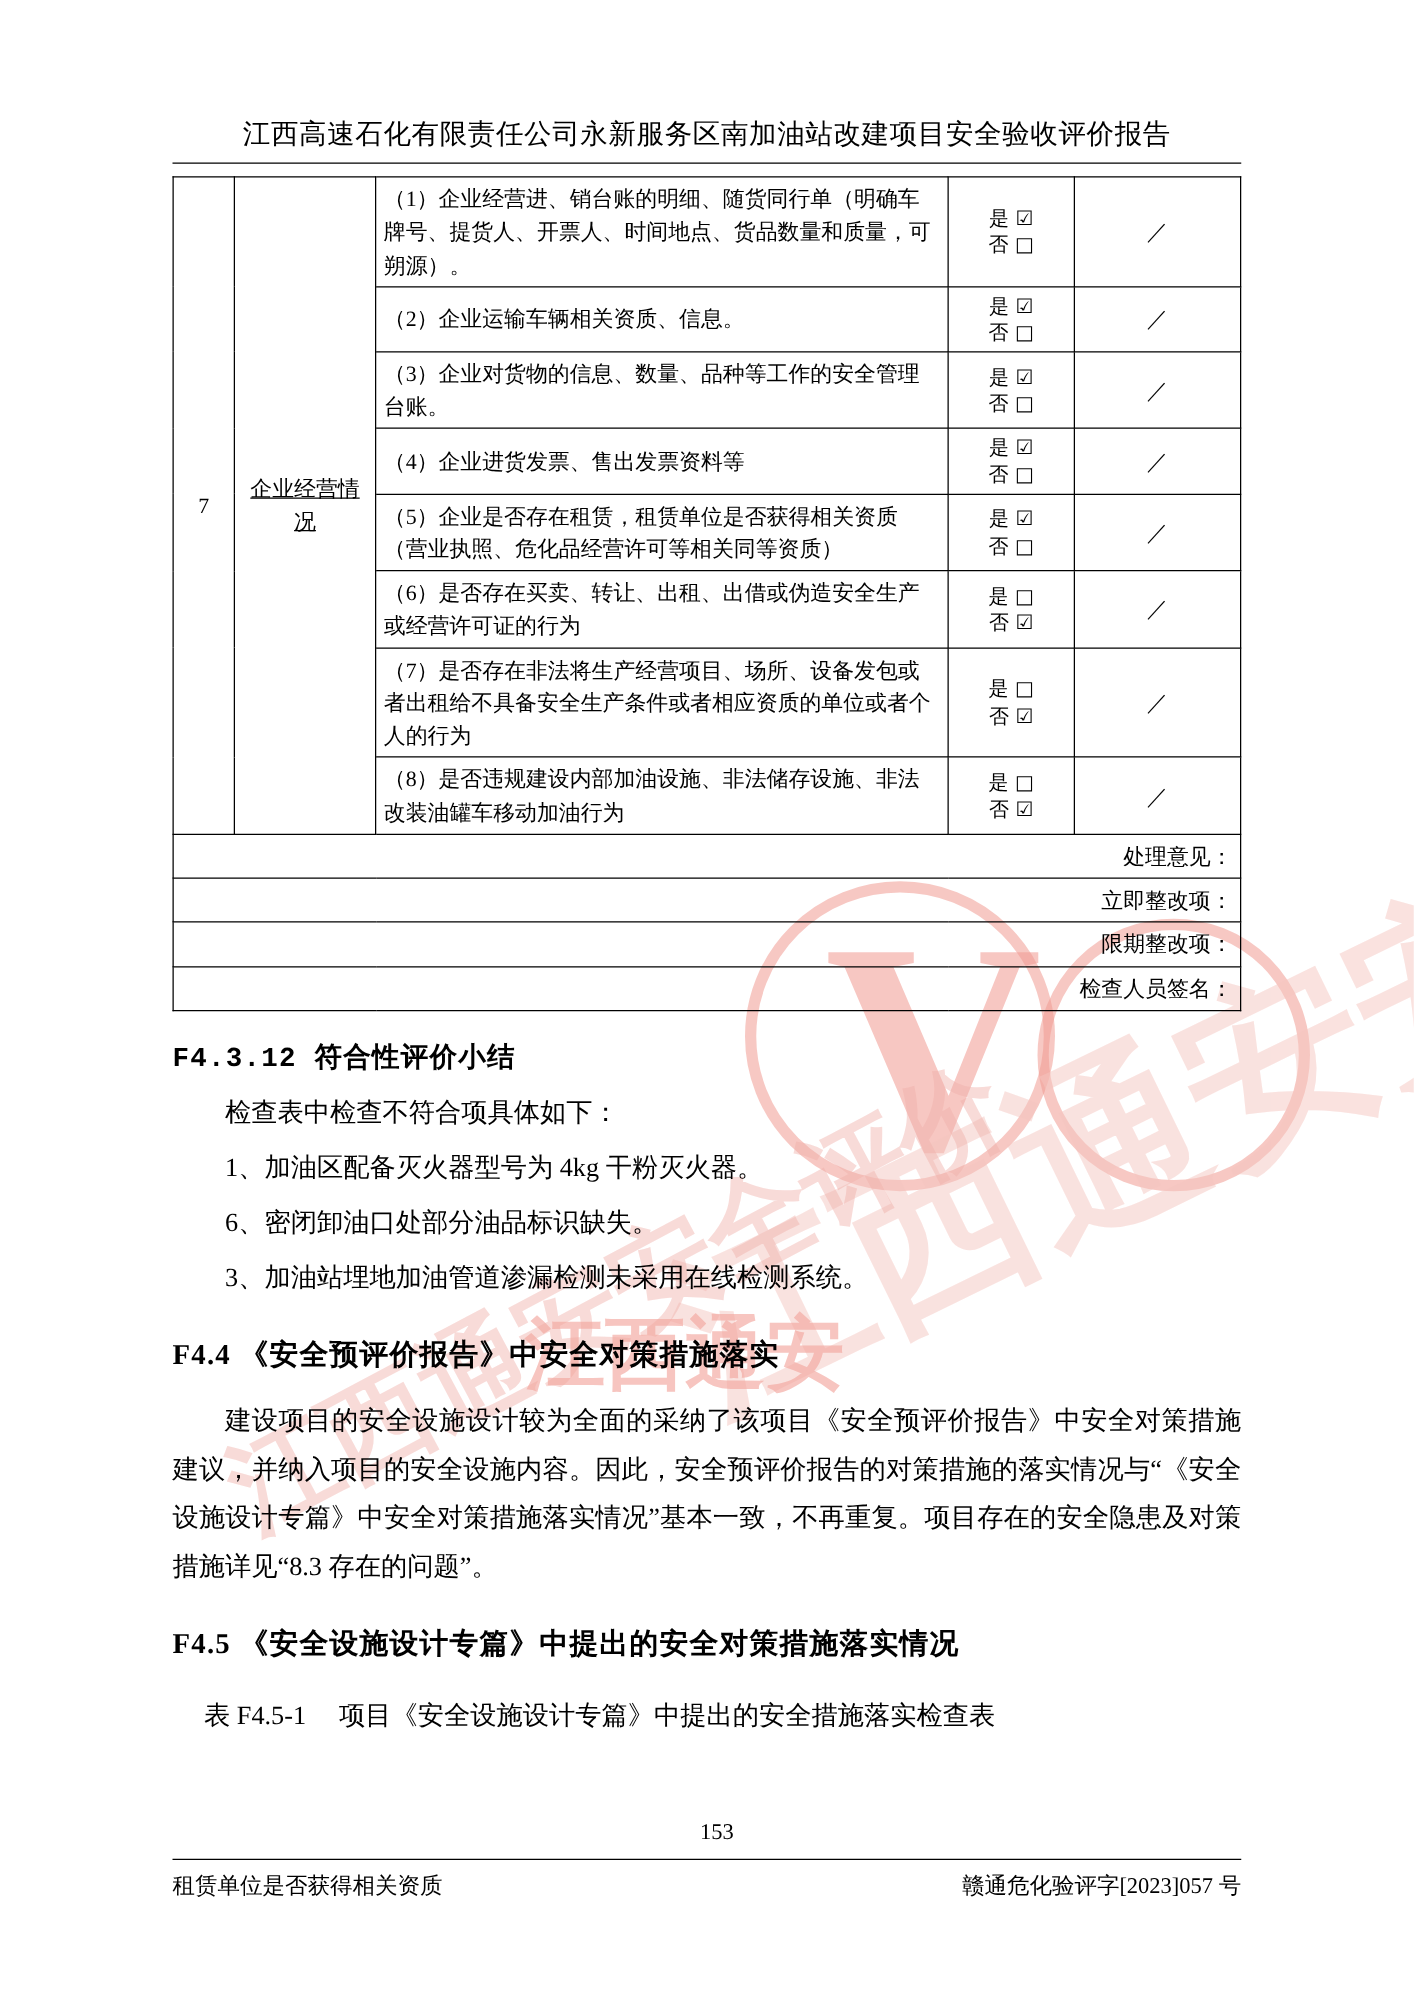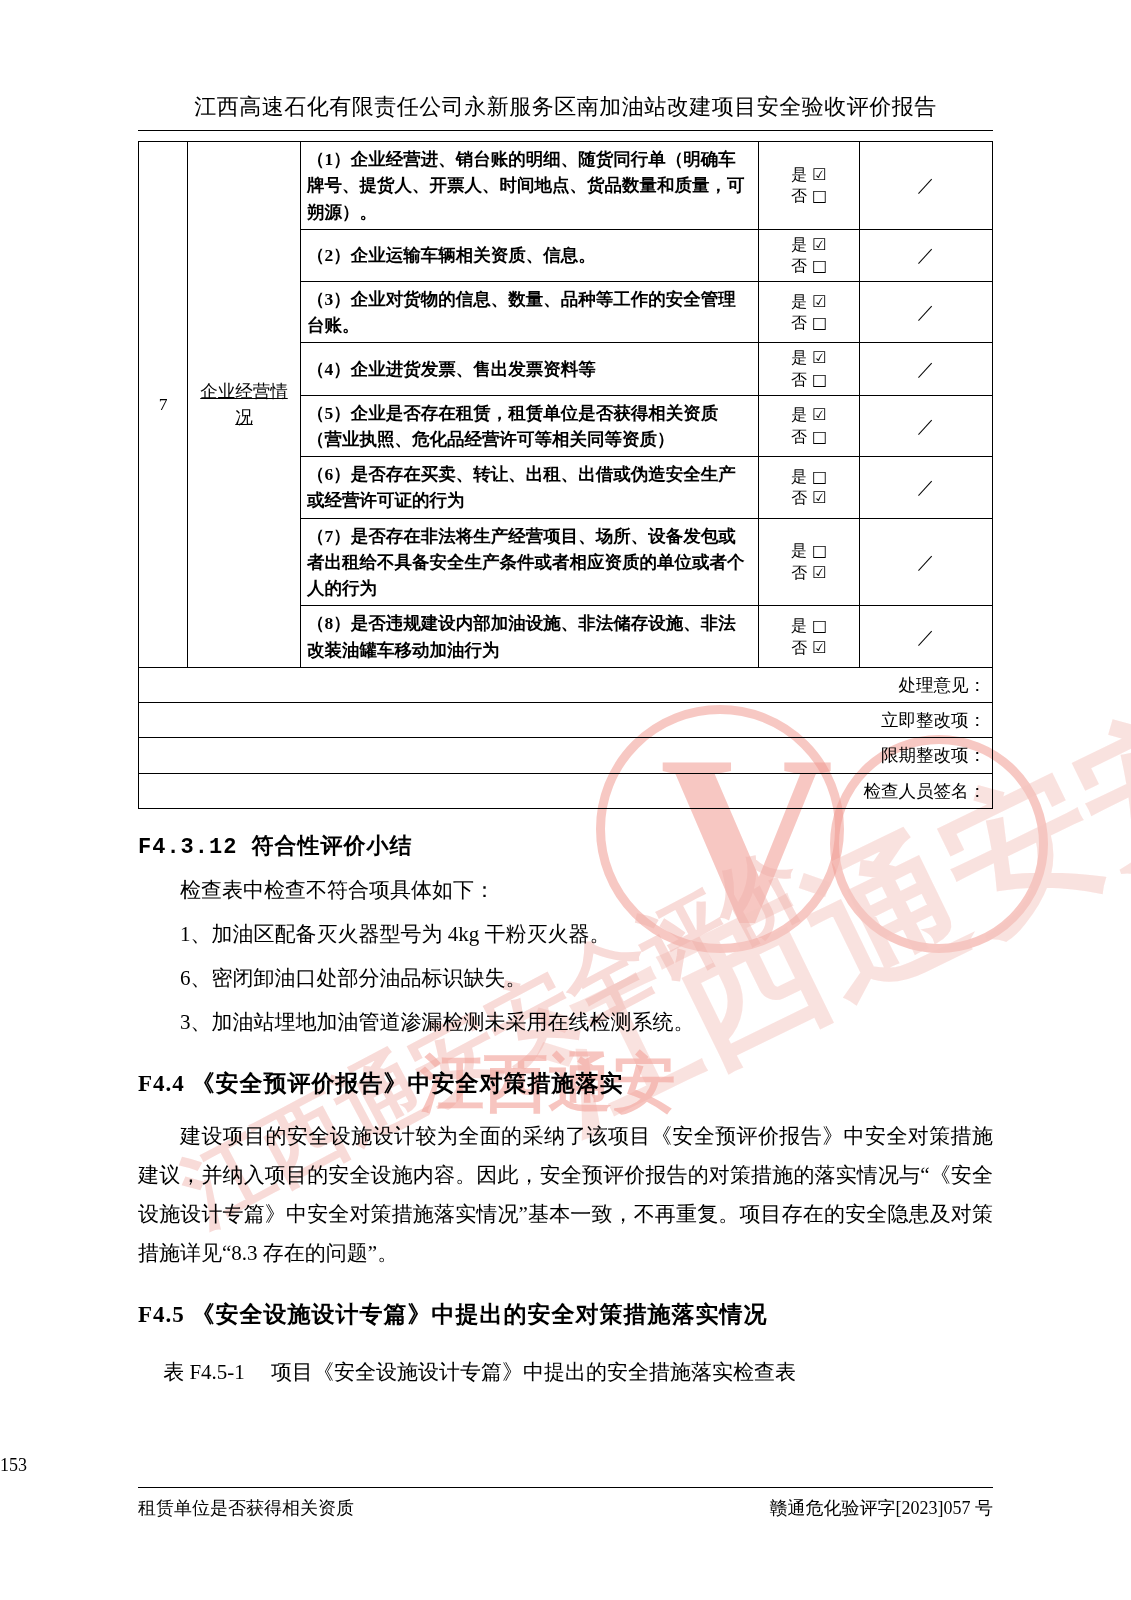--- a/index.html
+++ b/index.html
@@ -101,21 +101,21 @@
   table.chk td {
     border:1px solid #000;
     font-size:17.5px;
     line-height:1.5;
     padding:4px 6px;
     vertical-align:middle;
     font-family:"Liberation Serif", serif;
   }
   td.c-no { width:36px; text-align:center; }
   td.c-cat { width:100px; text-align:center;text-decoration:underline; }
-  td.c-item { width:auto; padding:6px 8px 6px 10px;font-weight:bold; }
+  td.c-item { width:auto; padding:6px 8px 6px 10px; }
   td.c-yn { width:88px; text-align:center; padding:3px 0; }
   td.c-rem { width:120px; text-align:center; }
   .yn-line { white-space:nowrap; font-size:16.5px; line-height:1.35; }
   .box { font-family:"DejaVu Sans", sans-serif; font-size:16px; }
   .full-row td { padding:5px 8px; font-size:17.5px;text-align:right; }
   
   h3.sec {
     font-size:22px;
     font-weight:bold;
     margin:22px 0 10px 0;
@@ -145,23 +145,24 @@
   p.tablecap {
     font-size:21px;
     margin:28px 0 0 0;
     text-indent:1.2em;
   }
   
   .pagenum {
     position:absolute;
     left:0; right:0;
     top:1455px;
-    text-align:left;
+    text-align:center;
     font-size:18px;
     z-index:2;
+    padding-left:16px;
   }
   .foot-rule {
     position:absolute;
     left:138px; right:138px;
     top:1487px;
     border-bottom:1px solid #000;
     z-index:2;
   }
   .footer {
     position:absolute;

